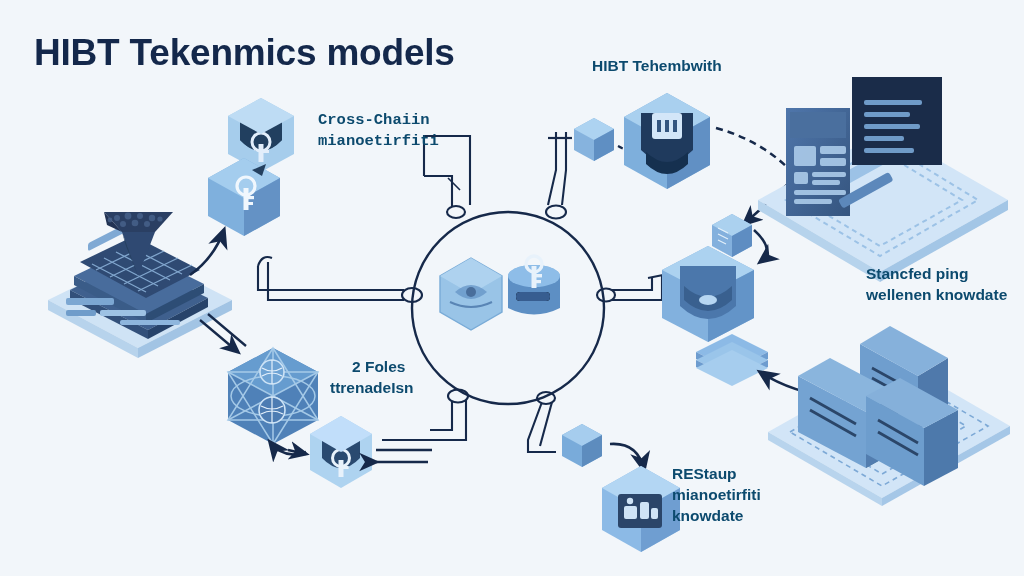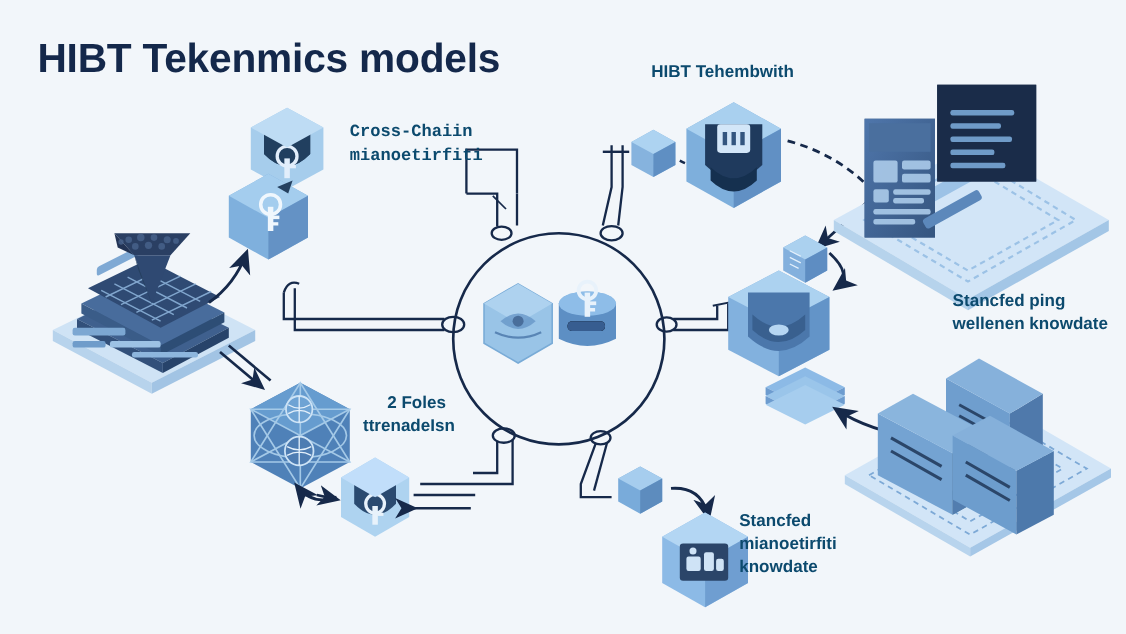--- a/index.html
+++ b/index.html
@@ -397,18 +397,18 @@
     <span>wellenen knowdate</span>
   </div>
 
 
   <div class="lbl" id="lbl-foles">
     <span class="l1">2 Foles</span>
     <span>ttrenadeIsn</span>
   </div>
 
   <div class="lbl" id="lbl-rest">
-    <span>Stancfed</span>
+    <span>REStaup</span>
     <span>mianoetirfiti</span>
     <span>knowdate</span>
   </div>
 
 </div>
 
 </body></html>

